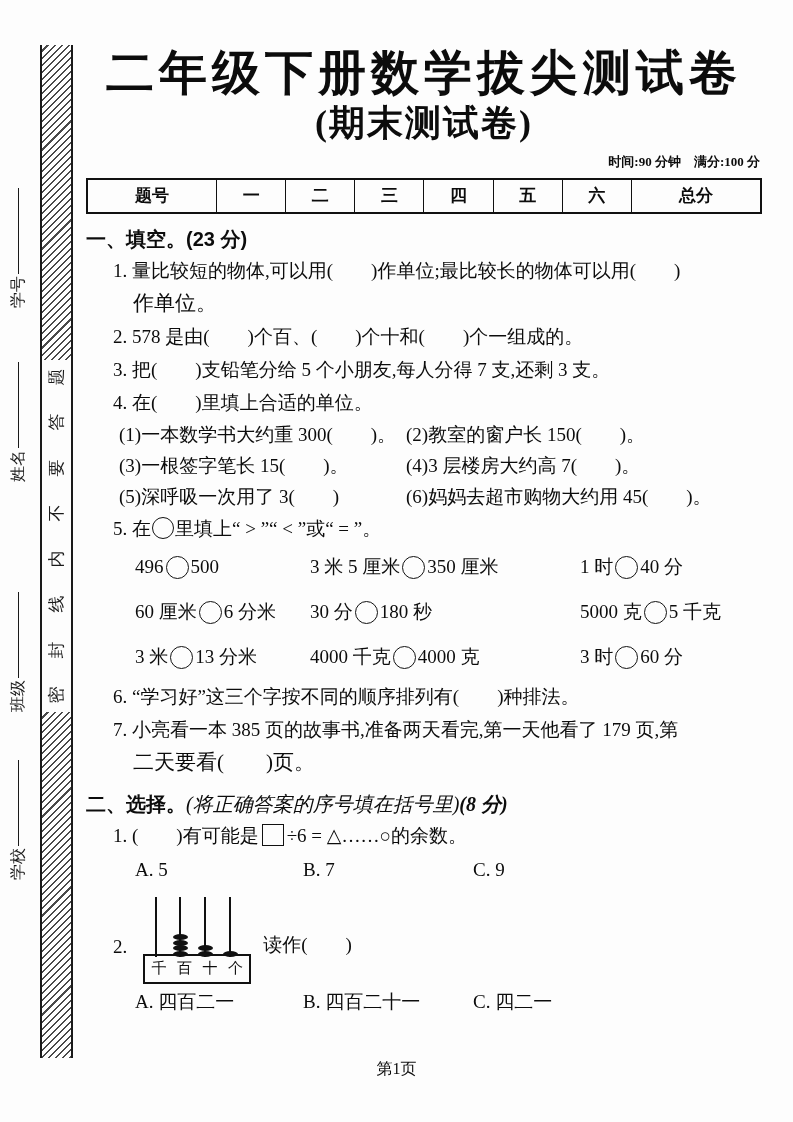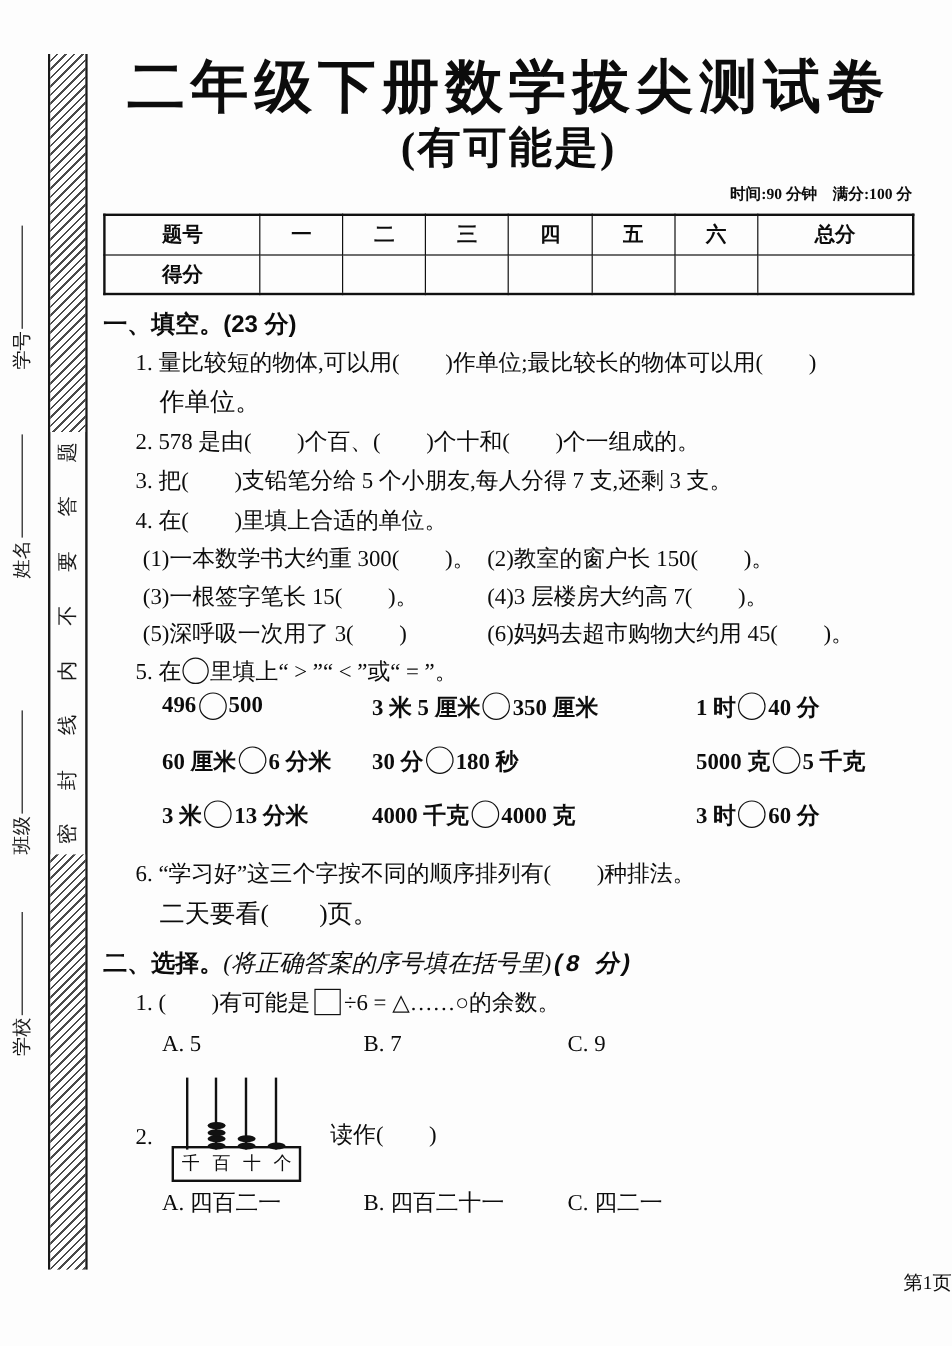--- a/index.html
+++ b/index.html
@@ -72,35 +72,35 @@
   }
   table.score tr:first-child td { height:30px; }
 
   .sec-heading {
     font-size:20px; font-weight:bold; margin-top:10px; line-height:30px;
     font-family:"Liberation Sans","DejaVu Sans",sans-serif;
   }
   .sec-heading .kai { font-weight:normal; font-style:italic;
     font-family:"Liberation Serif","DejaVu Serif",serif; }
   .sec-heading .kai-bold { font-style:italic;
-    font-family:Liberation Mono, monospace; }
+    font-family:Liberation Serif, serif; }
 
   .q { font-size:19px; line-height:33px; padding-left:27px; }
   .q-cont { font-size:21px; line-height:33px; padding-left:47px; }
 
   .q4-grid {
     margin-left:33px; display:grid; grid-template-columns:287px auto;
     font-size:19px; line-height:31px;
   }
 
   .cmp-grid {
     margin-left:49px; display:grid; grid-template-columns:175px 270px auto;
     font-size:19px;
   }
-  .cmp-cell { height:45px; display:flex; white-space:nowrap;font-weight:bold; }
+  .cmp-cell { height:45px; display:flex; align-items:center; white-space:nowrap; }
   .circle {
     display:inline-block; width:21px; height:21px;
     border:1.5px solid #111; border-radius:50%;
     margin:0 2px; flex:0 0 auto;
   }
   .circle-inline {
     display:inline-block; width:20px; height:20px;
     border:1.5px solid #111; border-radius:50%;
     vertical-align:-4px; margin:0 1px;
   }
@@ -122,25 +122,25 @@
   .rod1 { left:12px; } .rod2 { left:36px; } .rod3 { left:61px; } .rod4 { left:86px; }
   .bead {
     position:absolute; left:-6.5px; width:15px; height:6px;
     background:#111; border-radius:50%;
   }
   .abacus-box {
     position:absolute; bottom:0; left:0; width:102px; height:26px;
     border:2px solid #111; display:flex; align-items:center;
     justify-content:space-around; font-size:15px; padding:0 1px;
   }
-  .abacus-caption { font-size:19px; align-self:flex-end; margin-bottom:26px; margin-left:24px; }
+  .abacus-caption { font-size:19px; align-self:flex-end; margin-bottom:26px; margin-left:12px; }
 
   .footer {
     position:absolute; left:0; right:0; bottom:42px;
-    text-align:right; font-size:16px;
+    text-align:center; font-size:16px;
   }
 </style>
 </head>
 <body>
 
 <div class="seal-band">
   <div class="hatch hatch-top"></div>
   <div class="seal-chars">
     <div class="seal-char">题</div>
     <div class="seal-char">答</div>
@@ -163,45 +163,35 @@
 <div class="side-label lbl-banji">
   <span>班级</span><span class="blank-line"></span>
 </div>
 <div class="side-label lbl-xuexiao">
   <span>学校</span><span class="blank-line"></span>
 </div>
 
 <div class="content">
 
   <h1 class="title">二年级下册数学拔尖测试卷</h1>
-  <div class="subtitle">(有可能是)</div>
+  <div class="subtitle">(期末测试卷)</div>
   <div class="meta">时间:90 分钟　满分:100 分</div>
 
   <table class="score">
     <tbody>
         <tr>
       <td>题号</td>
       <td>一</td>
       <td>二</td>
       <td>三</td>
       <td>四</td>
       <td>五</td>
       <td>六</td>
       <td>总分</td>
     </tr>
-    <tr>
-      <td>得分</td>
-      <td></td>
-      <td></td>
-      <td></td>
-      <td></td>
-      <td></td>
-      <td></td>
-      <td></td>
-    </tr>
   </tbody>
     </table>
 
   <div class="sec-heading">一、填空。(23 分)</div>
 
   <div class="q">1. 量比较短的物体,可以用(　　)作单位;最比较长的物体可以用(　　)</div>
   <div class="q-cont">作单位。</div>
   <div class="q">2. 578 是由(　　)个百、(　　)个十和(　　)个一组成的。</div>
   <div class="q">3. 把(　　)支铅笔分给 5 个小朋友,每人分得 7 支,还剩 3 支。</div>
   <div class="q">4. 在(　　)里填上合适的单位。</div>
@@ -259,20 +249,21 @@
         <span>4000 克</span>
       </div>
     <div class="cmp-cell">
         <span>3 时</span>
         <span class="circle"></span>
         <span>60 分</span>
       </div>
   </div>
 
   <div class="q">6. “学习好”这三个字按不同的顺序排列有(　　)种排法。</div>
+  <div class="q">7. 小亮看一本 385 页的故事书,准备两天看完,第一天他看了 179 页,第</div>
   <div class="q-cont">二天要看(　　)页。</div>
 
   <div class="sec-heading"><span>二、选择。</span><span class="kai">(将正确答案的序号填在括号里)</span><span class="kai-bold">(8 分)</span></div>
 
   <div class="q"><span>1. (　　)有可能是</span><span class="sq-box"></span><span>÷6 = △……○的余数。</span></div>
 
   <div class="opt-grid">
     <div>A. 5</div>
     <div>B. 7</div>
     <div>C. 9</div>

